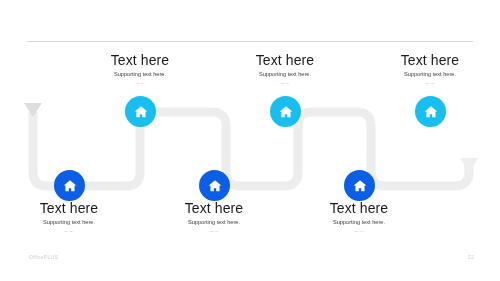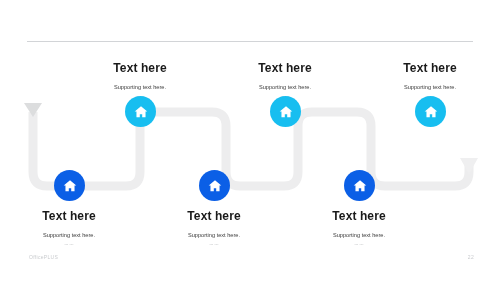--- a/index.html
+++ b/index.html
@@ -51,26 +51,26 @@
   }
   .node svg { display: block; }
 
   
   .txt-block {
     position: absolute;
     width: 150px;
     text-align: center;
   }
   .txt-title {
-    font-size: 12px;
-    font-weight: bold;
+    font-size: 14px;
+    font-weight: normal;
     color: #1a1a1a;
     letter-spacing: 0.1px;
     line-height: 13px;
-    margin: 8px;
+    margin: 0;
   }
   .txt-sub {
     font-size: 5.6px;
     color: #3a3a3a;
     line-height: 9px;
     margin: 3px 0 0 0;
   }
   .txt-tiny {
     font-size: 3.4px;
     color: #b9bbbe;

